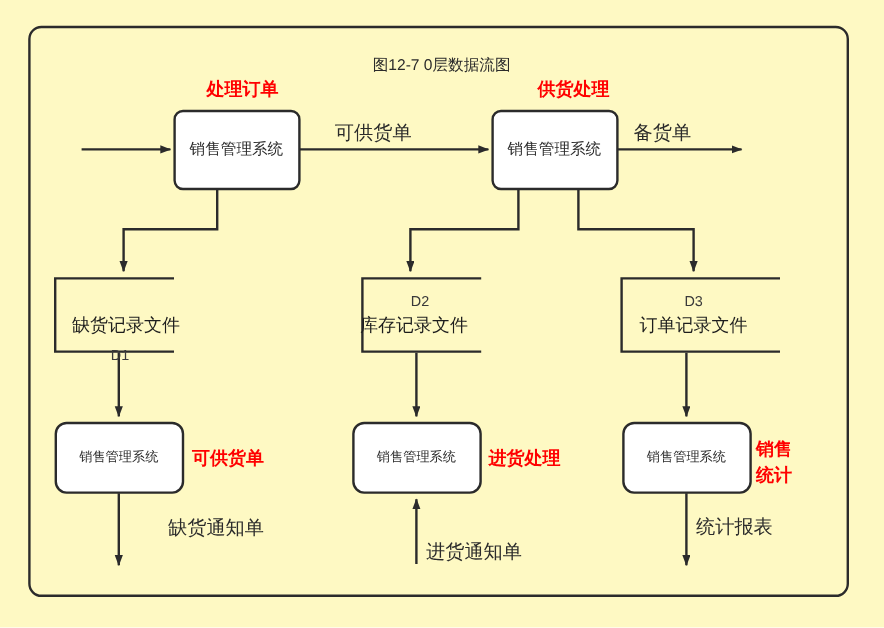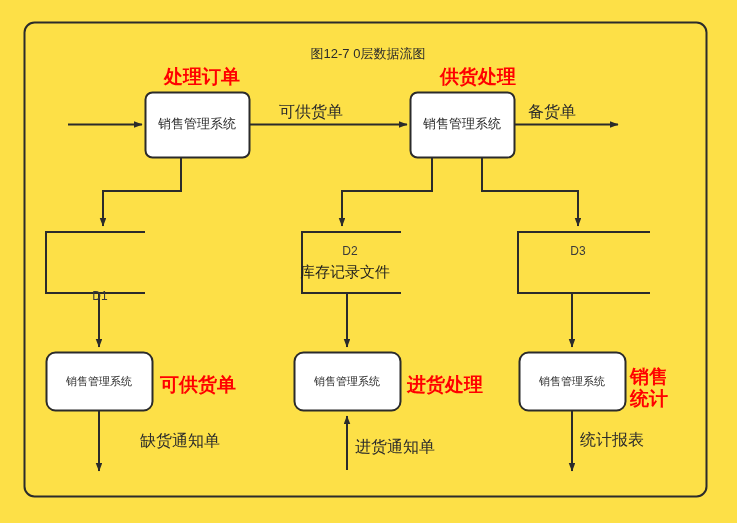--- a/index.html
+++ b/index.html
@@ -1,25 +1,25 @@
 <!DOCTYPE html>
 <html><head>
 <meta charset="utf-8">
 <style>
   html,body{margin:0;padding:0;background:#ffffff;}
   body{
     width:737px;height:523px;
     font-family:"Liberation Sans","DejaVu Sans",sans-serif;
     -webkit-font-smoothing:antialiased;
   }
-  #stage{position:relative;width:737px;height:523px;overflow:hidden;background:#fde047;}
+  #stage{position:relative;width:737px;height:523px;overflow:hidden;background:#fef9c3;}
   svg#canvas{position:absolute;left:0;top:0;width:737px;height:523px;}
 
   .lbl{position:absolute;white-space:nowrap;color:#2b2b2b;font-size:13px;line-height:1.15;}
-  .lbl.red{color:#ff0000;font-weight:bold;font-size:19px;}
+  .lbl.red{color:#ff0000;font-weight:bold;font-size:15px;}
   .lbl.title{font-size:13px;color:#2b2b2b;}
   .lbl.proc{font-size:13px;color:#2b2b2b;}
   .lbl.proc-sm{font-size:11px;color:#2b2b2b;}
   .lbl.store-id{font-size:12px;color:#3a3a3a;}
   .lbl.store-name{font-size:15px;color:#1d1d1d;}
   .lbl.flow{font-size:16px;color:#2b2b2b;}
   .ctr{transform:translateX(-50%);text-align:center;}
 </style>
 </head>
 <body>
@@ -73,34 +73,36 @@
 
   <div class="lbl title ctr" style="left:368px;top:47px;">图12-7 0层数据流图</div>
 
   <div class="lbl red ctr" style="left:202px;top:66px;">处理订单</div>
   <div class="lbl red ctr" style="left:478px;top:66px;">供货处理</div>
 
   <div class="lbl proc ctr" style="left:197px;top:117px;">销售管理系统</div>
   <div class="lbl proc ctr" style="left:462px;top:117px;">销售管理系统</div>
 
   <div class="lbl store-id ctr" style="left:100px;top:245px;margin-top:45px;">D1</div>
+  <div class="lbl store-name ctr" style="left:105px;top:263px;">缺货记录文件</div>
 
   <div class="lbl store-id ctr" style="left:350px;top:245px;">D2</div>
   <div class="lbl store-name ctr" style="left:345px;top:263px;">库存记录文件</div>
 
   <div class="lbl store-id ctr" style="left:578px;top:245px;">D3</div>
+  <div class="lbl store-name ctr" style="left:578px;top:263px;">订单记录文件</div>
 
   <div class="lbl proc-sm ctr" style="left:99px;top:375px;">销售管理系统</div>
   <div class="lbl proc-sm ctr" style="left:347px;top:375px;">销售管理系统</div>
   <div class="lbl proc-sm ctr" style="left:572px;top:375px;">销售管理系统</div>
 
   <div class="lbl red" style="left:160px;top:374px;">可供货单</div>
   <div class="lbl red" style="left:407px;top:374px;">进货处理</div>
   <div class="lbl red" style="left:630px;top:366px;">销售</div>
   <div class="lbl red" style="left:630px;top:388px;">统计</div>
 
   <div class="lbl flow ctr" style="left:311px;top:103px;">可供货单</div>
   <div class="lbl flow ctr" style="left:552px;top:103px;">备货单</div>
   <div class="lbl flow" style="left:107px;top:432px;padding-left:33px;">缺货通知单</div>
-  <div class="lbl flow" style="left:355px;top:438px;">进货通知单</div>
+  <div class="lbl flow" style="left:355px;top:452px;">进货通知单</div>
   <div class="lbl flow" style="left:580px;top:431px;">统计报表</div>
 
 </div>
 
 </body></html>

